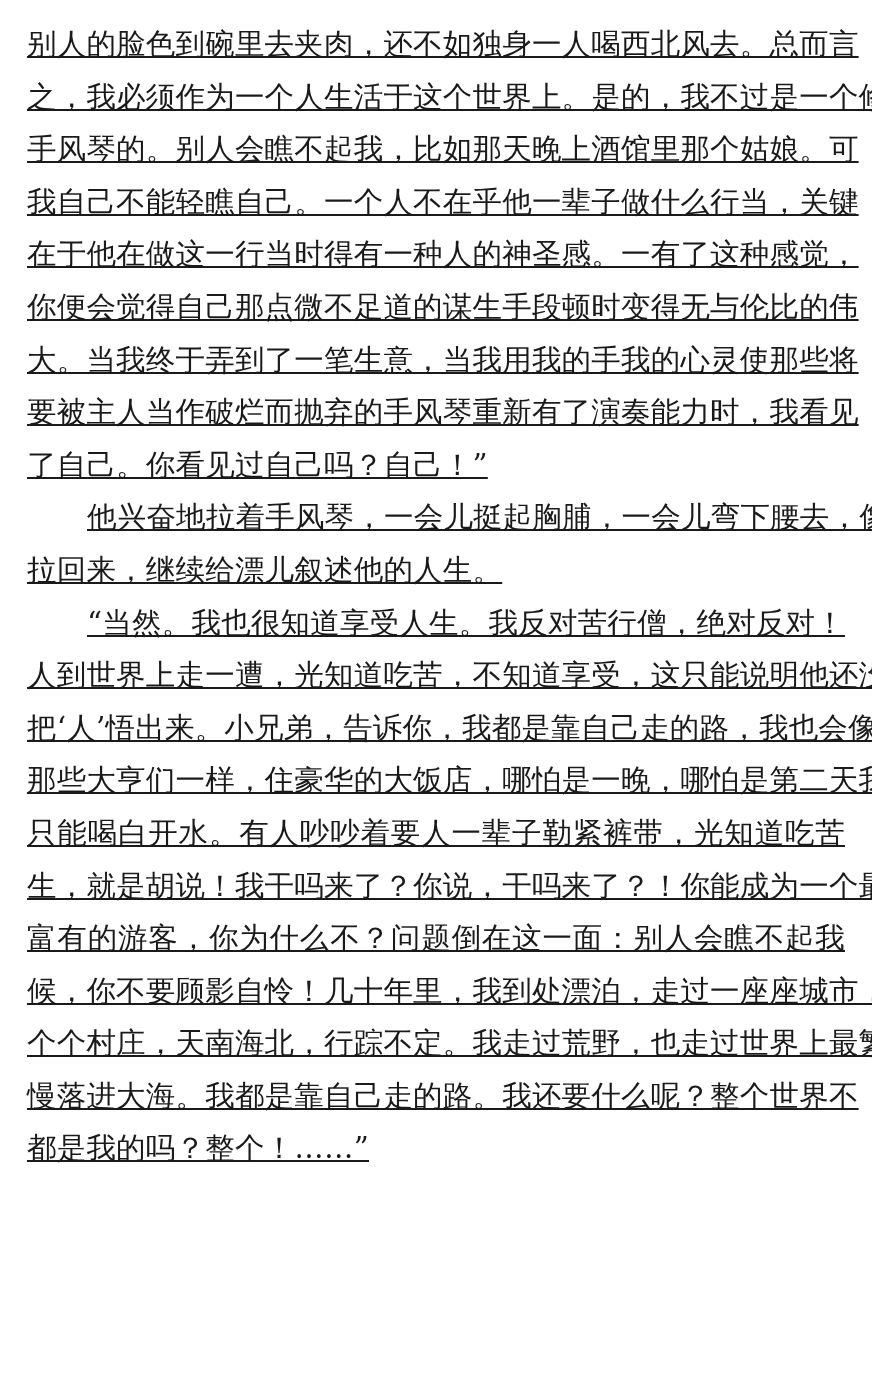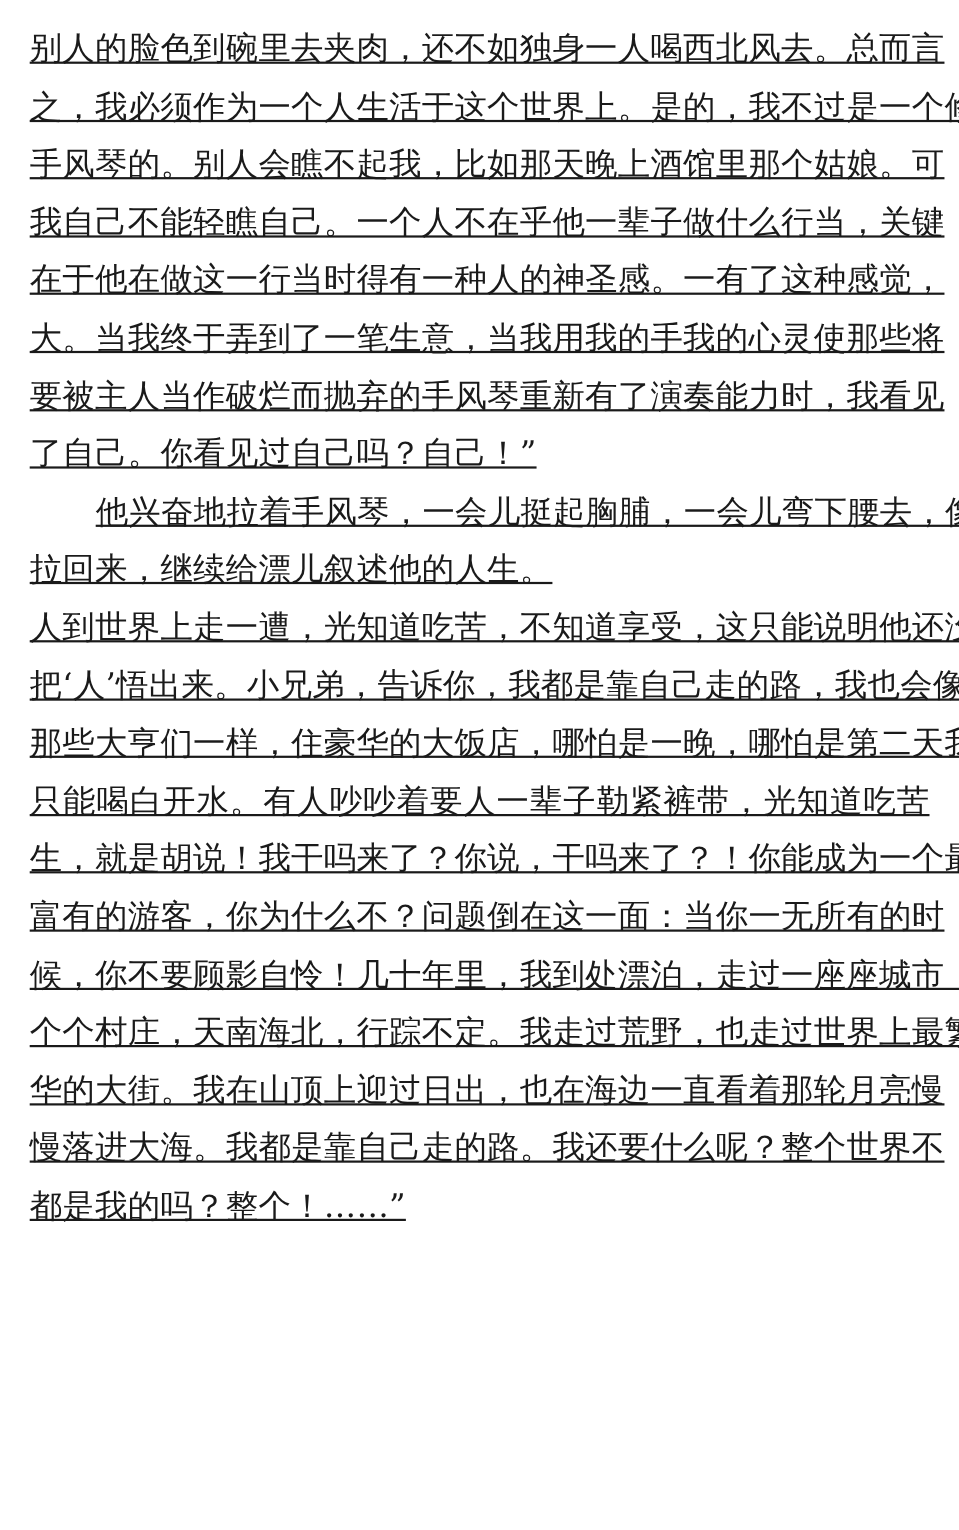--- a/index.html
+++ b/index.html
@@ -20,38 +20,39 @@
 </head>
 <body>
 
 <div class="page">
   <div>
     <span class="line">别人的脸色到碗里去夹肉，还不如独身一人喝西北风去。总而言</span>
     <span class="line">之，我必须作为一个人生活于这个世界上。是的，我不过是一个修</span>
     <span class="line">手风琴的。别人会瞧不起我，比如那天晚上酒馆里那个姑娘。可</span>
     <span class="line">我自己不能轻瞧自己。一个人不在乎他一辈子做什么行当，关键</span>
     <span class="line">在于他在做这一行当时得有一种人的神圣感。一有了这种感觉，</span>
+    <span class="line">你便会觉得自己那点微不足道的谋生手段顿时变得无与伦比的伟</span>
     <span class="line">大。当我终于弄到了一笔生意，当我用我的手我的心灵使那些将</span>
     <span class="line">要被主人当作破烂而抛弃的手风琴重新有了演奏能力时，我看见</span>
     <span class="line last">了自己。你看见过自己吗？自己！”</span>
   </div>
   <div>
     <span class="line indent">他兴奋地拉着手风琴，一会儿挺起胸脯，一会儿弯下腰去，像</span>
     <span class="line last">拉回来，继续给漂儿叙述他的人生。</span>
   </div>
   <div>
+    <span class="line indent">“当然。我也很知道享受人生。我反对苦行僧，绝对反对！</span>
     <span class="line">人到世界上走一遭，光知道吃苦，不知道享受，这只能说明他还没</span>
     <span class="line">把‘人’悟出来。小兄弟，告诉你，我都是靠自己走的路，我也会像</span>
     <span class="line">那些大亨们一样，住豪华的大饭店，哪怕是一晚，哪怕是第二天我</span>
     <span class="line">只能喝白开水。有人吵吵着要人一辈子勒紧裤带，光知道吃苦</span>
     <span class="line">生，就是胡说！我干吗来了？你说，干吗来了？！你能成为一个最</span>
-    <span class="line">富有的游客，你为什么不？问题倒在这一面：当你一无所有的时</span>
+    <span class="line">富有的游客，你为什么不？问题倒在这一面：别人会瞧不起我</span>
     <span class="line">候，你不要顾影自怜！几十年里，我到处漂泊，走过一座座城市，一</span>
     <span class="line">个个村庄，天南海北，行踪不定。我走过荒野，也走过世界上最繁</span>
-    <span class="line">华的大街。我在山顶上迎过日出，也在海边一直看着那轮月亮慢</span>
     <span class="line">慢落进大海。我都是靠自己走的路。我还要什么呢？整个世界不</span>
     <span class="line last">都是我的吗？整个！……”</span>
   </div>
 </div>
 
 <div class="footer">
   <span class="page-num">246</span>
   <span class="divider"></span>
   <span class="book-title">三角地</span>
 </div>

